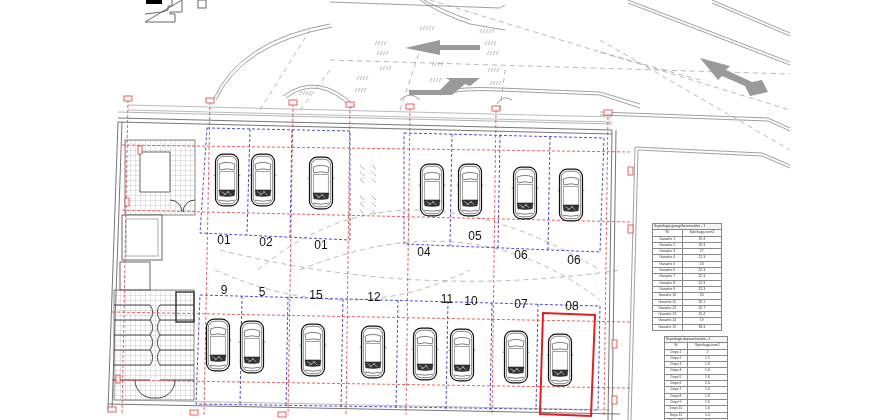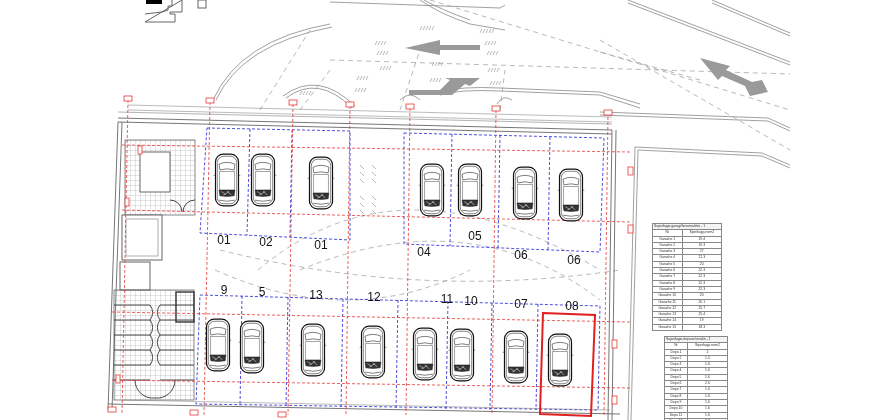--- a/index.html
+++ b/index.html
@@ -220,21 +220,21 @@
 <div class="num" style="left:224px;top:240px">01</div>
 <div class="num" style="left:266px;top:242px">02</div>
 <div class="num" style="left:321px;top:245px">01</div>
 <div class="num" style="left:424px;top:252px">04</div>
 <div class="num" style="left:475px;top:236px">05</div>
 <div class="num" style="left:521px;top:255px">06</div>
 <div class="num" style="left:574px;top:260px">06</div>
 
 <div class="num" style="left:224px;top:290px">9</div>
 <div class="num" style="left:262px;top:292px">5</div>
-<div class="num" style="left:316px;top:295px">13</div>
+<div class="num" style="left:316px;top:295px">15</div>
 <div class="num" style="left:374px;top:297px">12</div>
 <div class="num" style="left:447px;top:299px">11</div>
 <div class="num" style="left:471px;top:301px">10</div>
 <div class="num" style="left:521px;top:304px">07</div>
 <div class="num" style="left:572px;top:306px">08</div>
 
 <table class="tbl" style="left:652px;top:223px;width:70px;">
   <tbody>
       <tr>
         <td class="cap" colspan="2">Superfagia garagi/hesrenaletin - 1</td>

